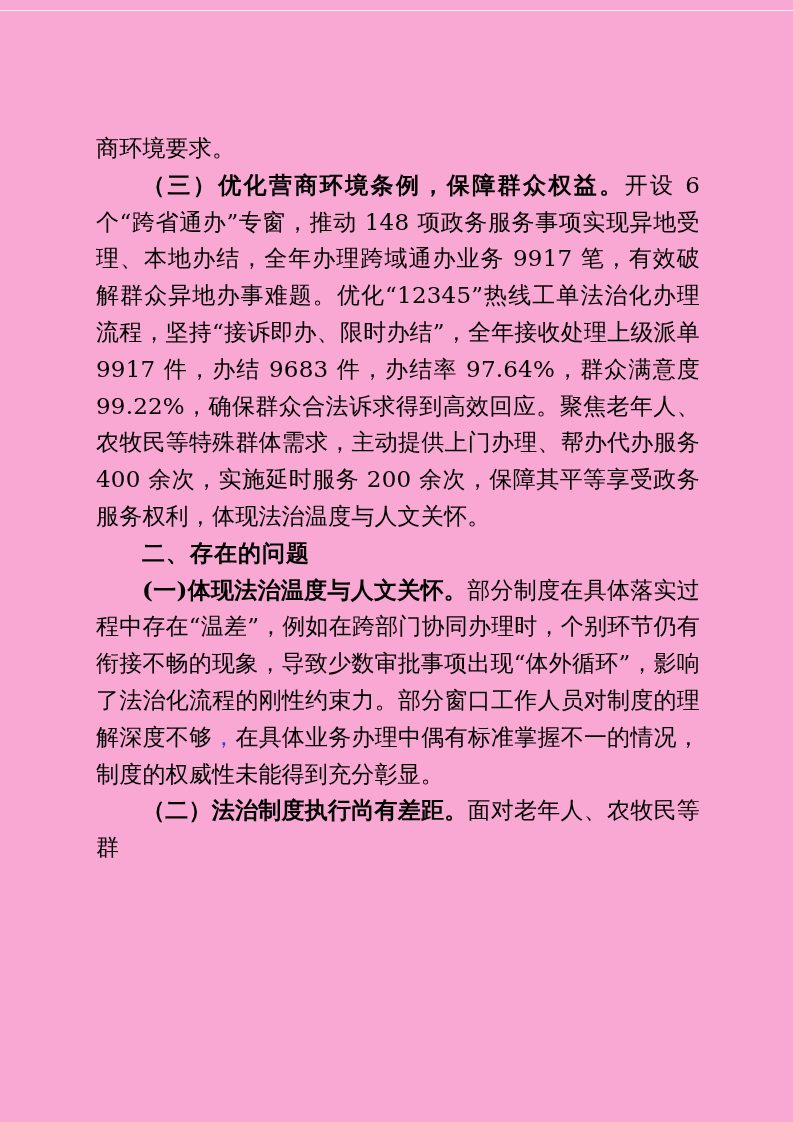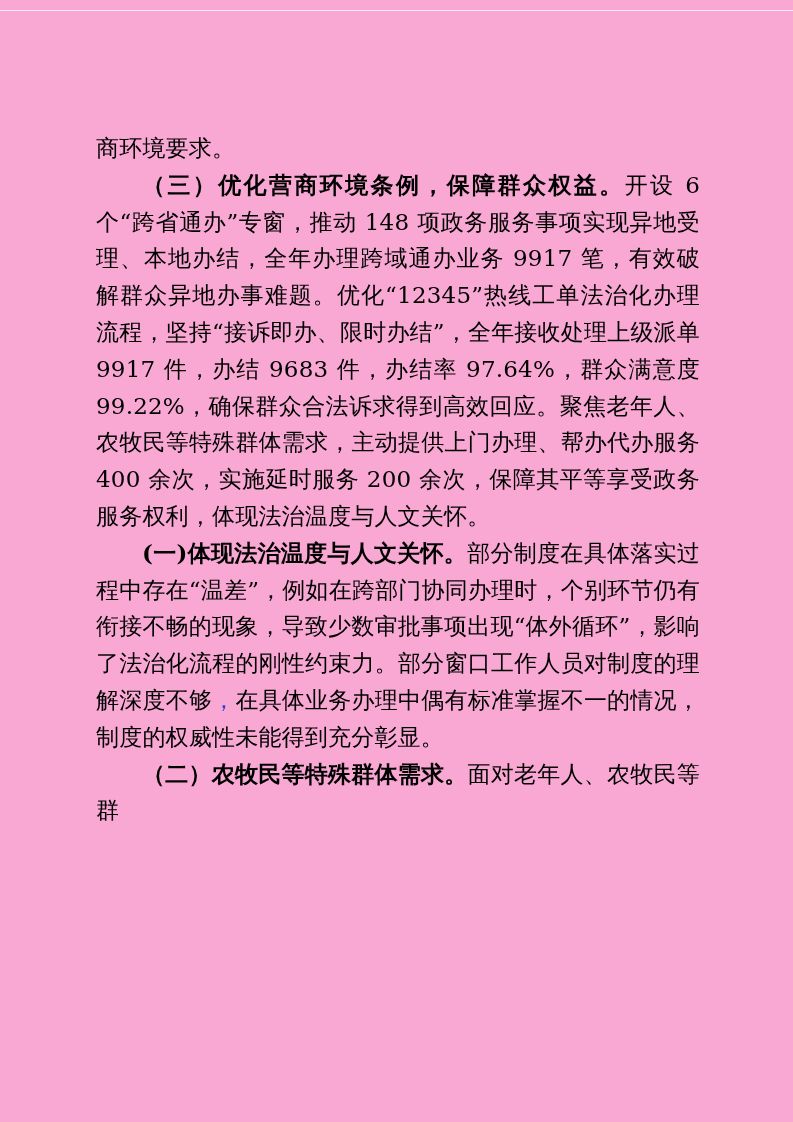--- a/index.html
+++ b/index.html
@@ -60,19 +60,20 @@
 <div class="page">
   <div class="top-edge-line"></div>
 
   <div class="content">
 
     <p class="para no-indent"><span>商环境要求。</span></p>
 
     <p class="para"><span class="seg-bold">（三）优化营商环境条例，保障群众权益。</span><span>开设 6 个“跨省通办”专窗，推动 148 项政务服务事项实现异地受理、本地办结，全年办理跨域通办业务 9917 笔，有效破解群众异地办事难题。优化“12345”热线工单法治化办理流程，坚持“接诉即办、限时办结”，全年接收处理上级派单 9917 件，办结 9683 件，办结率 97.64%，群众满意度 99.22%，确保群众合法诉求得到高效回应。聚焦老年人、农牧民等特殊群体需求，主动提供上门办理、帮办代办服务 400 余次，实施延时服务 200 余次，保障其平等享受政务服务权利，体现法治温度与人文关怀。</span></p>
 
 
+    <p class="para heading-hei"><span>二、存在的问题</span></p>
 
     <p class="para"><span class="seg-bold">(一)体现法治温度与人文关怀。</span><span>部分制度在具体落实过程中存在“温差”，例如在跨部门协同办理时，个别环节仍有衔接不畅的现象，导致少数审批事项出现“体外循环”，影响了法治化流程的刚性约束力。部分窗口工作人员对制度的理解深度不够</span><span class="seg-blue">，</span><span>在具体业务办理中偶有标准掌握不一的情况，制度的权威性未能得到充分彰显。</span></p>
 
-    <p class="para"><span class="seg-bold">（二）农牧民等特殊群体需求。</span><span>面对老年人、农牧民等群</span></p>
+    <p class="para"><span class="seg-bold">（二）法治制度执行尚有差距。</span><span>面对老年人、农牧民等群</span></p>
 
   </div>
 </div>
 
 </body></html>

